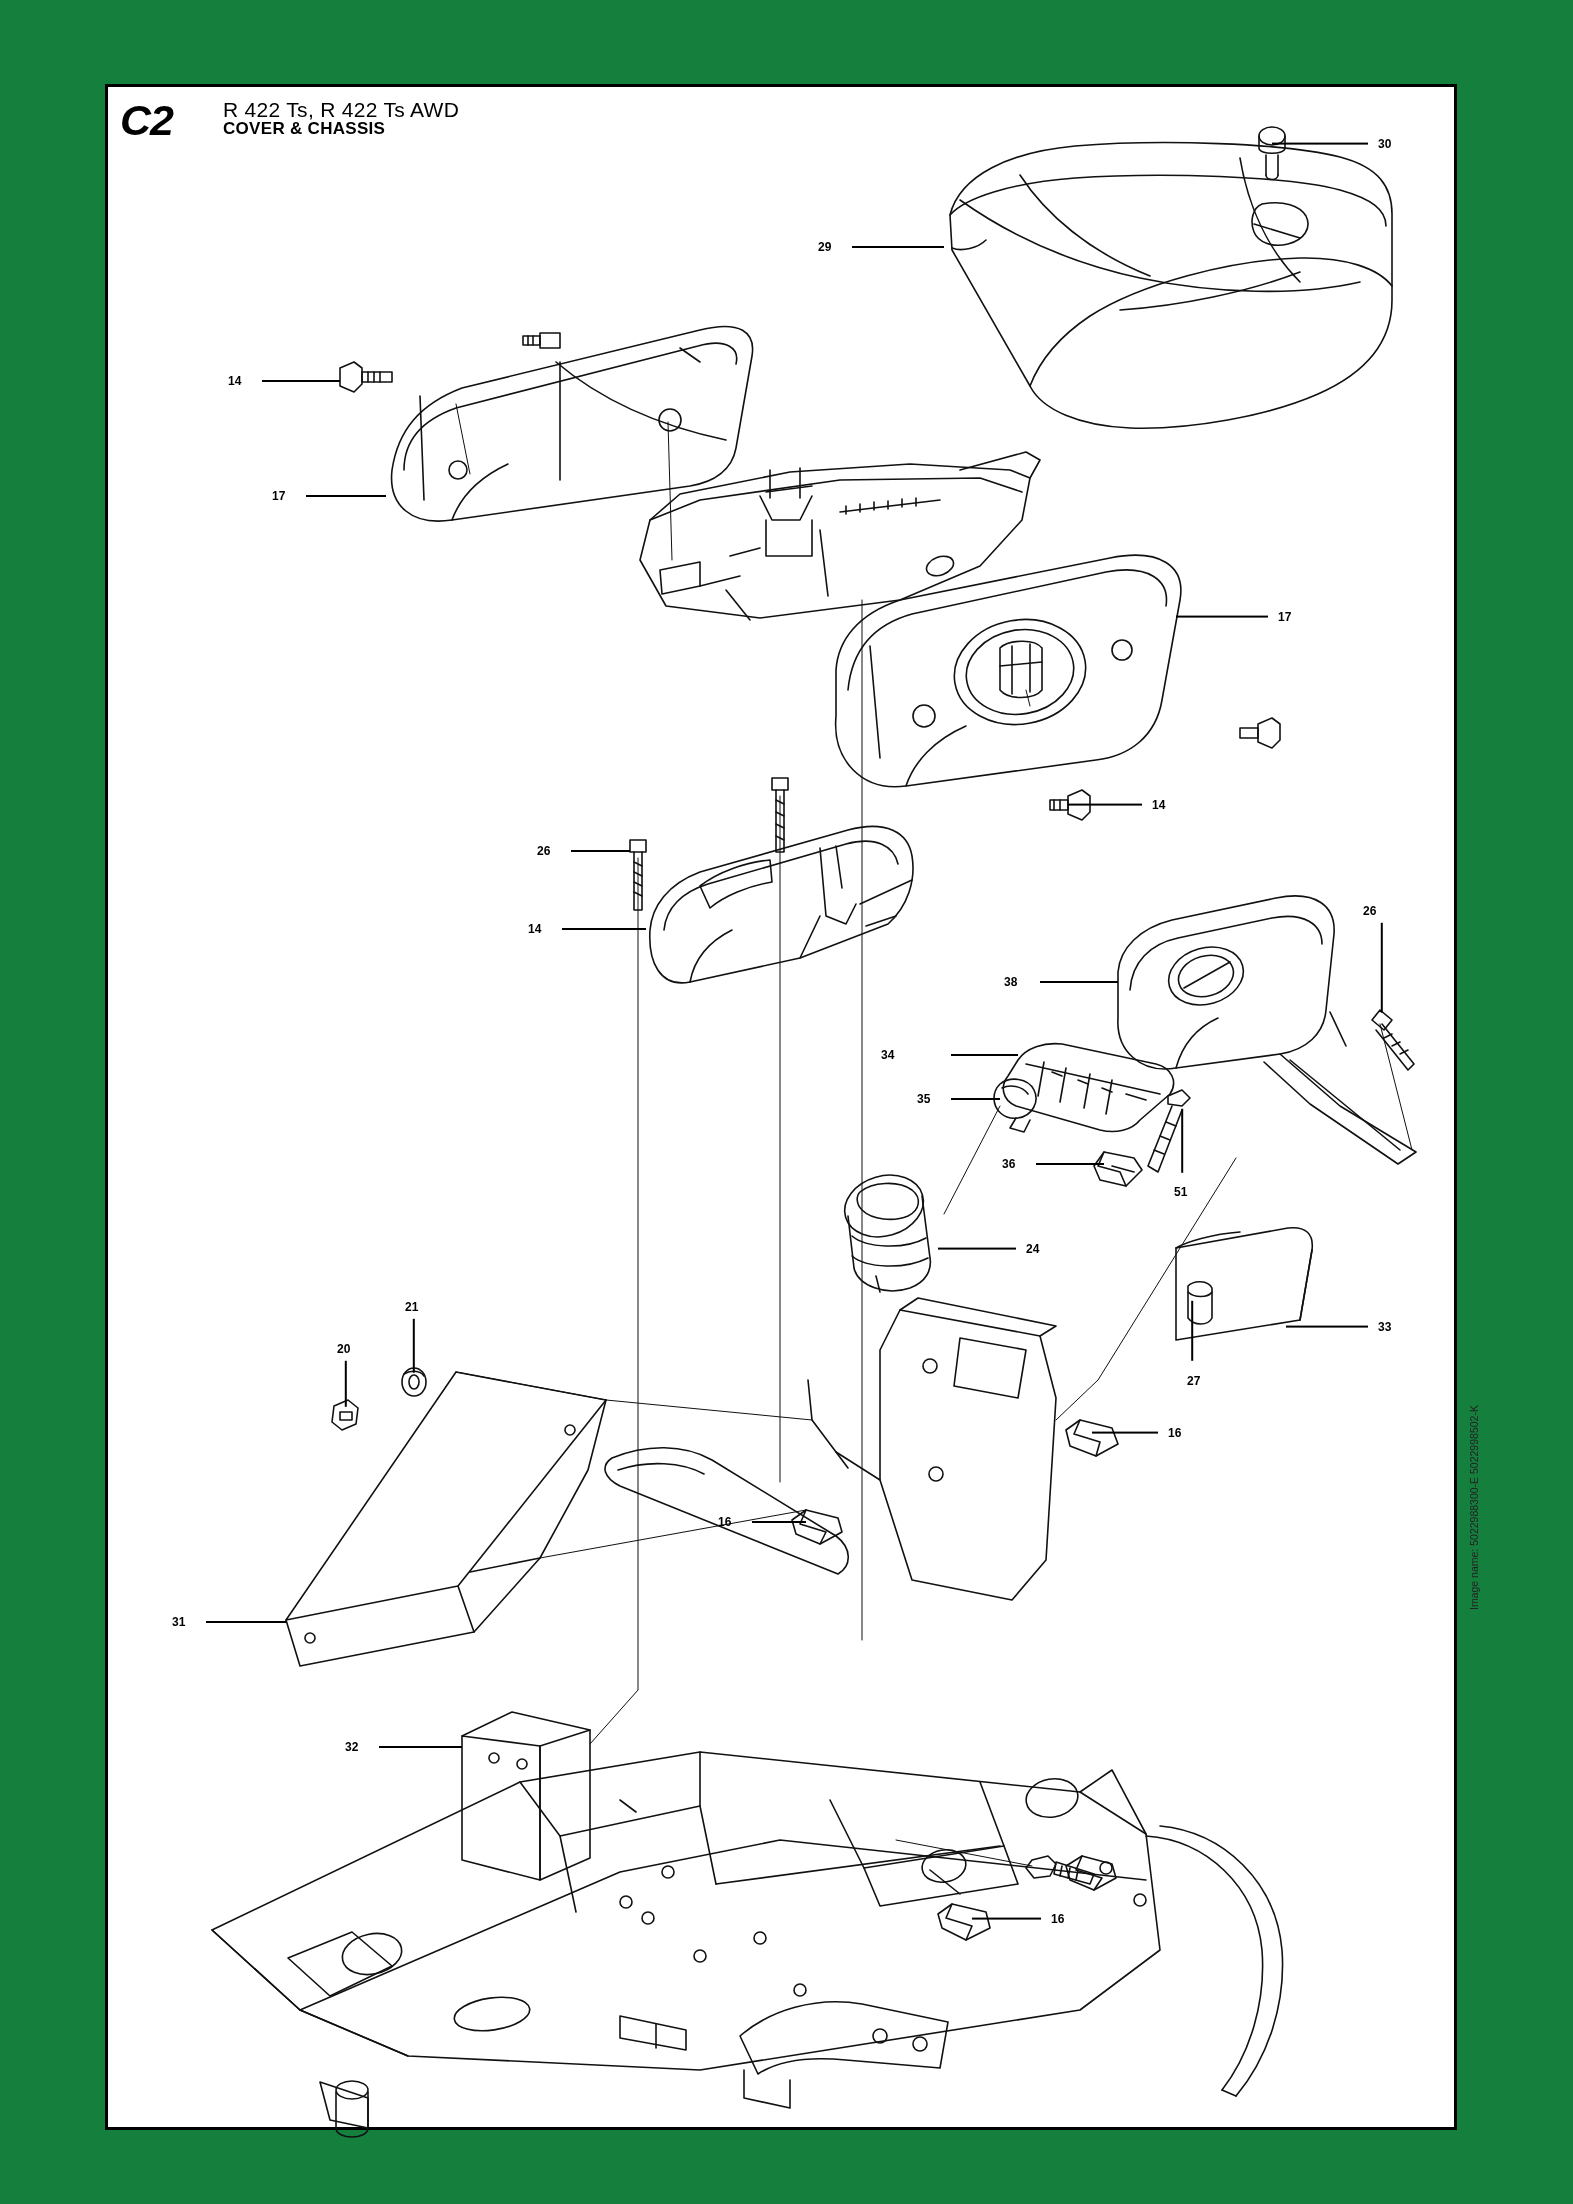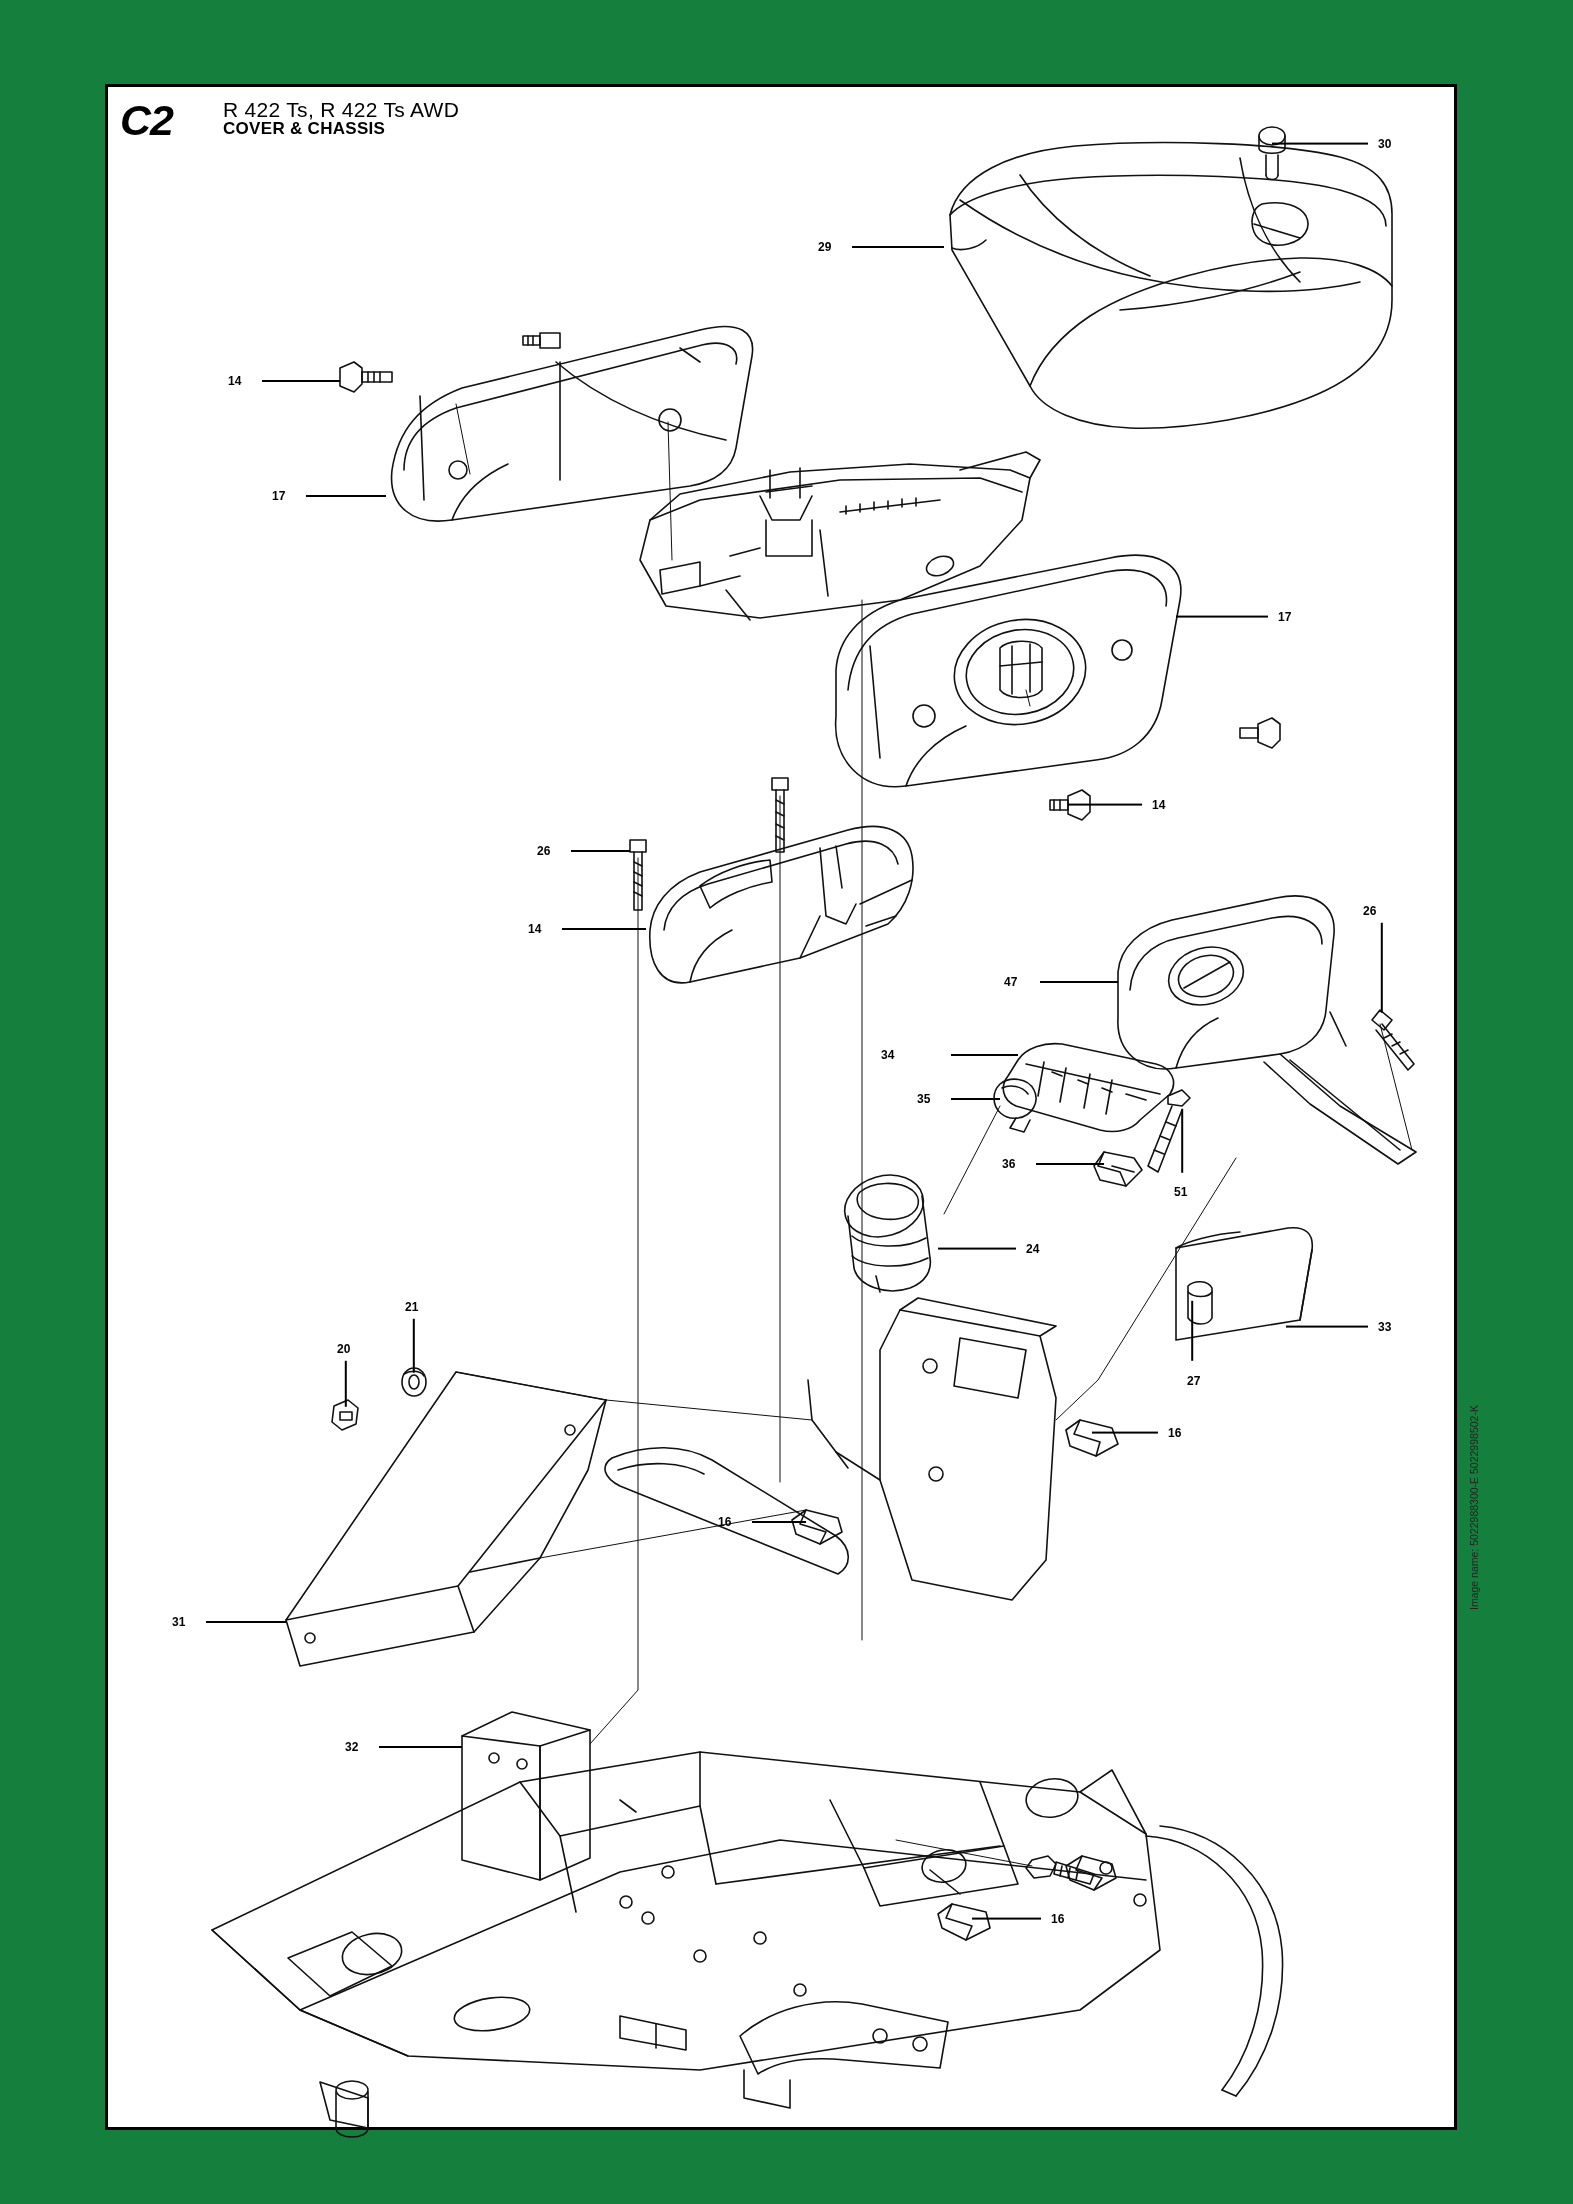--- a/index.html
+++ b/index.html
@@ -397,21 +397,21 @@
   <div id="callout-layer">
       <div class="callout" style="left: 1378px; top: 135px;">30</div>
       <div class="callout" style="left: 818px; top: 238px;">29</div>
       <div class="callout" style="left: 228px; top: 372px;">14</div>
       <div class="callout" style="left: 272px; top: 487px;">17</div>
       <div class="callout" style="left: 1278px; top: 608px;">17</div>
       <div class="callout" style="left: 1152px; top: 796px;">14</div>
       <div class="callout" style="left: 537px; top: 842px;">26</div>
       <div class="callout" style="left: 528px; top: 920px;">14</div>
       <div class="callout" style="left: 1363px; top: 902px;">26</div>
-      <div class="callout" style="left: 1004px; top: 973px;">47</div>
+      <div class="callout" style="left: 1004px; top: 973px;">38</div>
       <div class="callout" style="left: 881px; top: 1046px;">34</div>
       <div class="callout" style="left: 917px; top: 1090px;">35</div>
       <div class="callout" style="left: 1002px; top: 1155px;">36</div>
       <div class="callout" style="left: 1174px; top: 1183px;">51</div>
       <div class="callout" style="left: 1026px; top: 1240px;">24</div>
       <div class="callout" style="left: 1378px; top: 1318px;">33</div>
       <div class="callout" style="left: 1187px; top: 1372px;">27</div>
       <div class="callout" style="left: 405px; top: 1298px;">21</div>
       <div class="callout" style="left: 337px; top: 1340px;">20</div>
       <div class="callout" style="left: 1168px; top: 1424px;">16</div>

